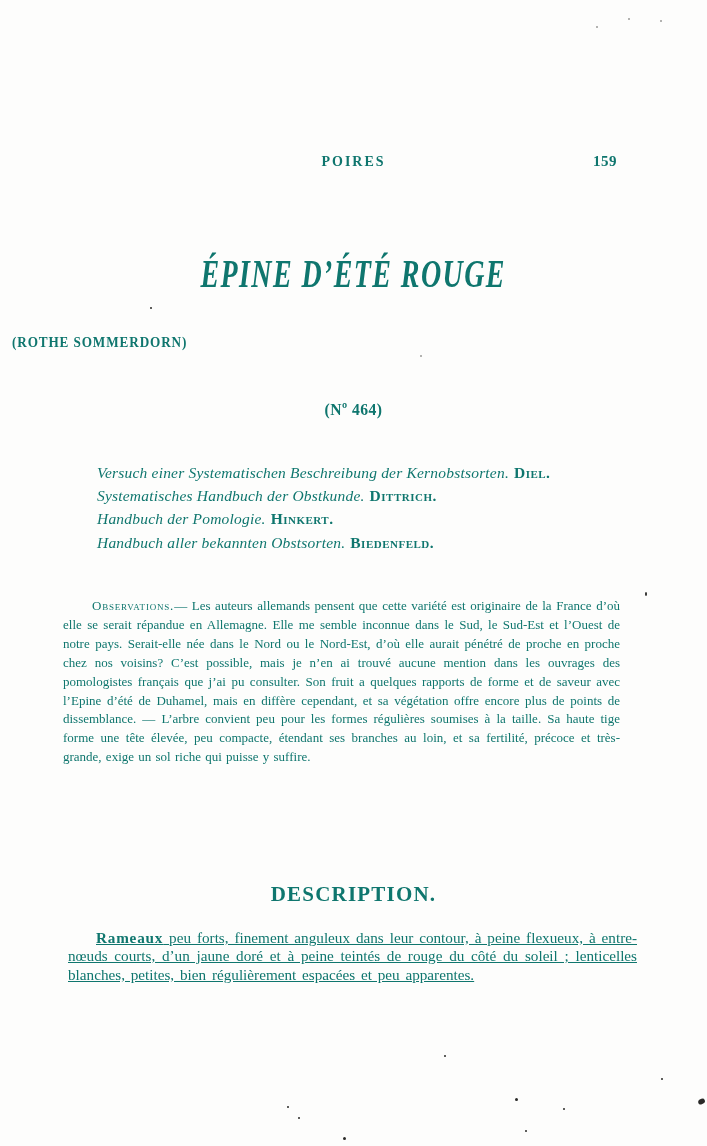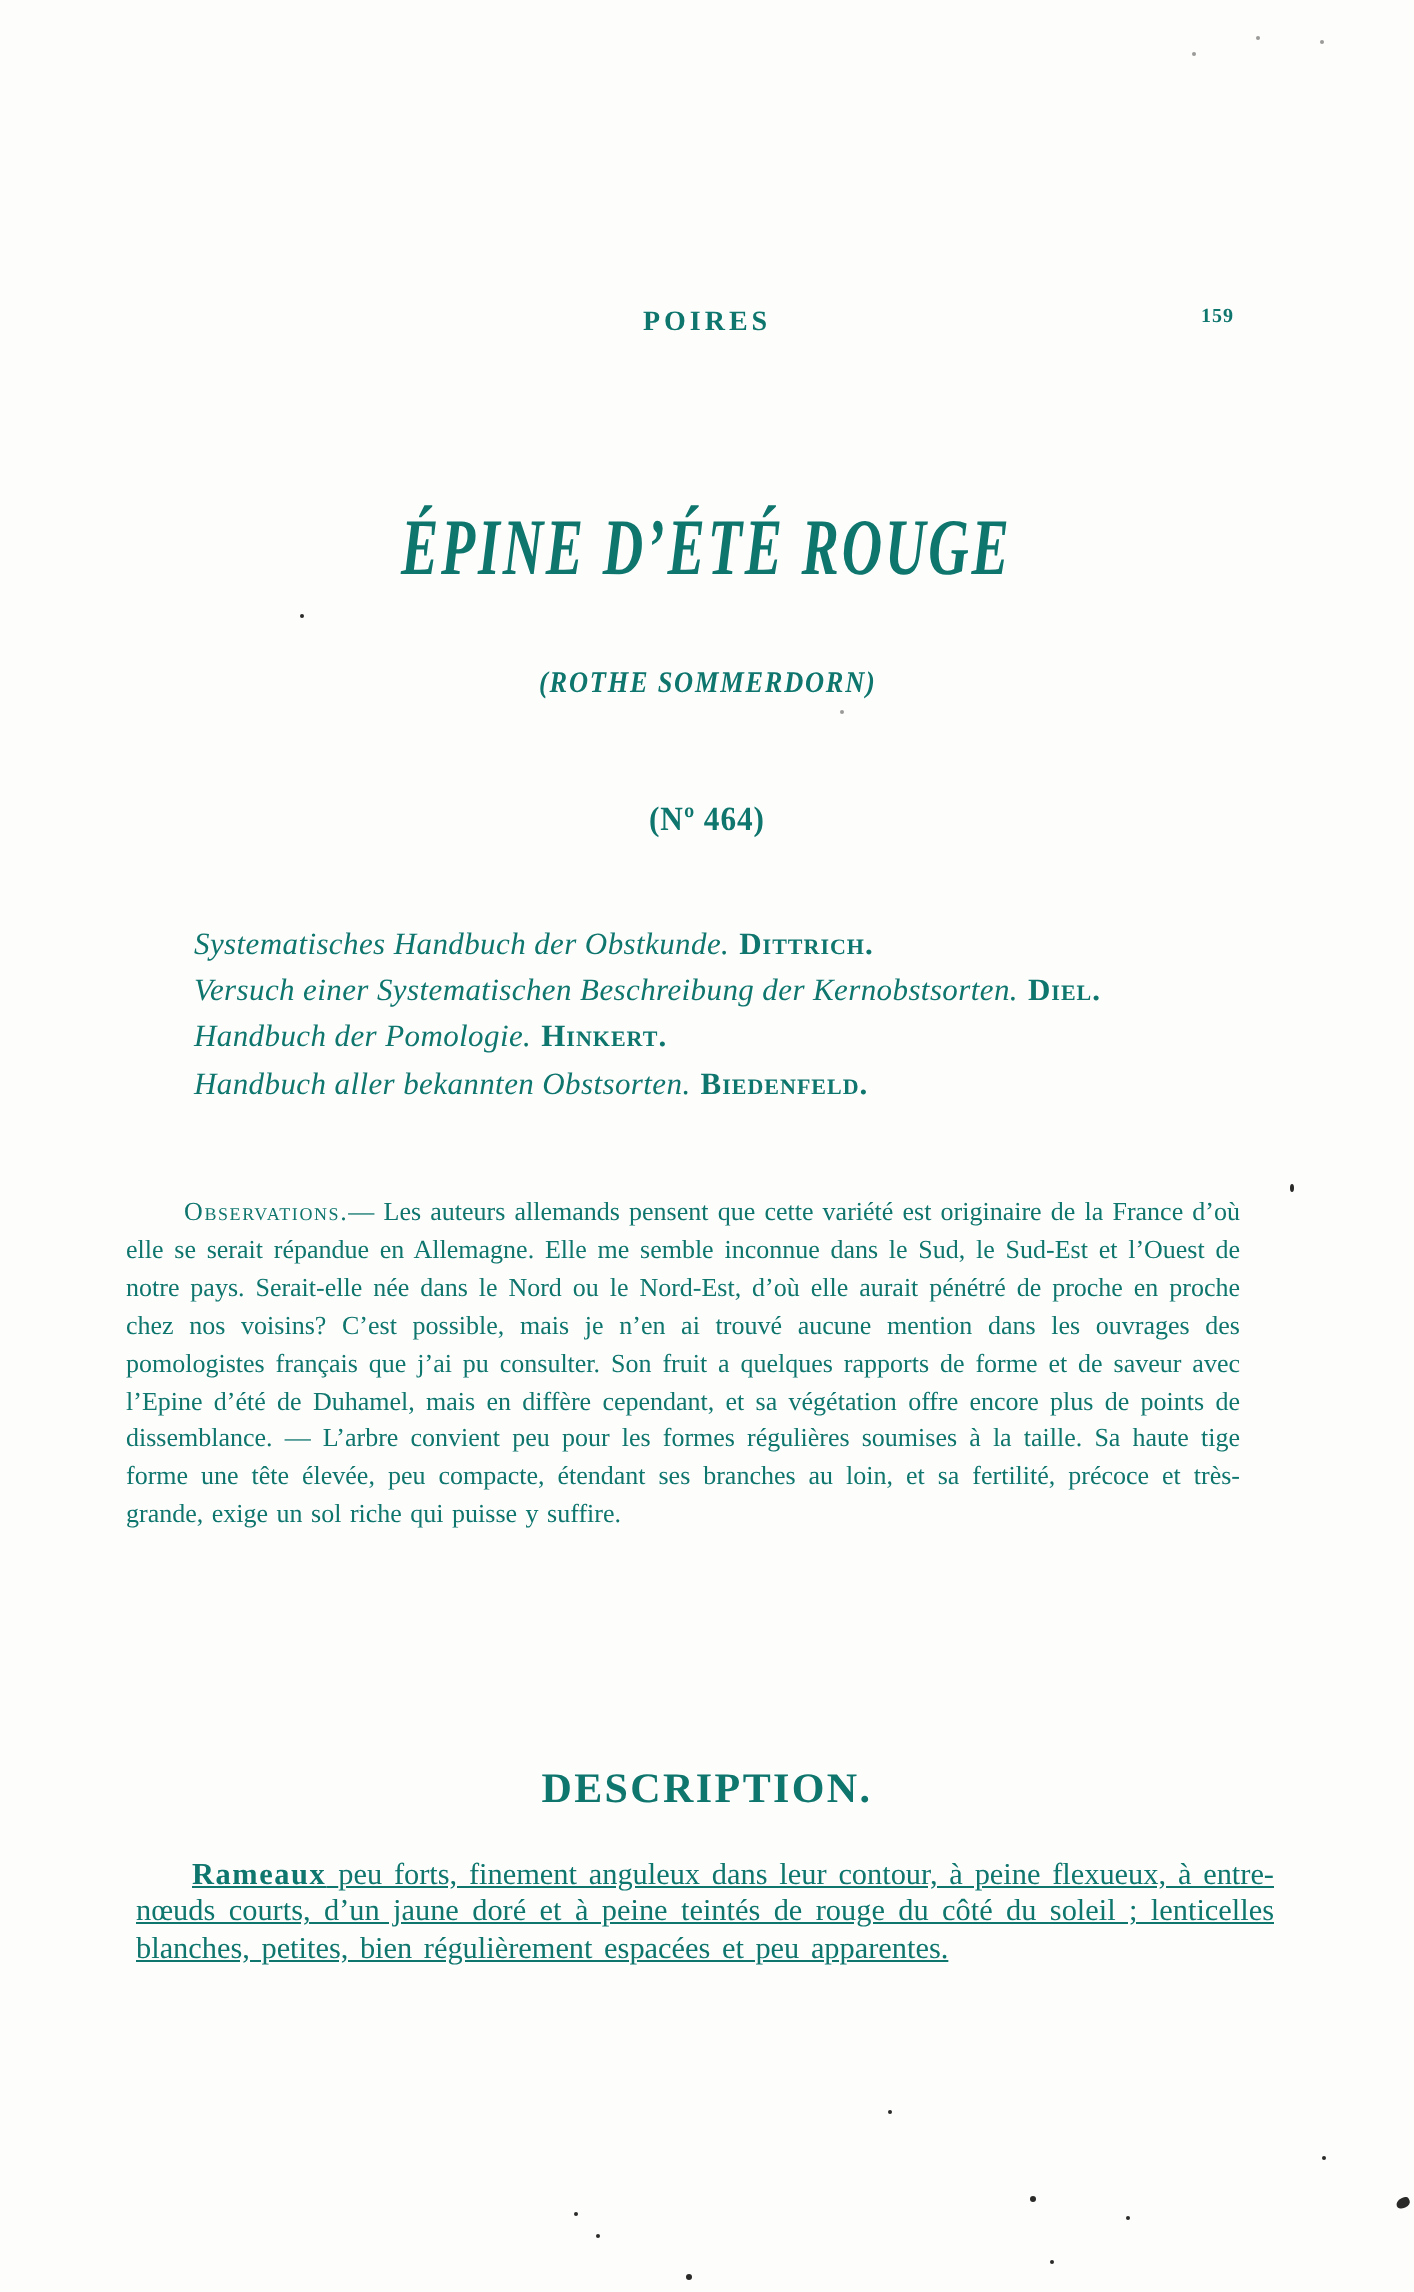--- a/index.html
+++ b/index.html
@@ -25,21 +25,21 @@
   .rh-title {
     font-size: 14px;
     font-weight: bold;
     letter-spacing: 2px;
     display: inline-block;
   }
   .rh-page {
     position: absolute;
     top: 1px;
     right: 90px;
-    font-size: 10px;
+    font-size: 15px;
     font-weight: bold;
     letter-spacing: 0.5px;
     margin-left: 16px;
   }
   
   .title-row {
     position: absolute;
     top: 250px; left: 0; right: 0;
     text-align: center;
     font-style: italic;
@@ -50,22 +50,21 @@
     font-weight: bold;
     letter-spacing: 2px;
     white-space: nowrap;
     transform: scaleX(0.70);
     transform-origin: center;
   }
   
   .subtitle-row {
     position: absolute;
     top: 333px; left: 0; right: 0;
-    text-align: center;
-    font-style: italic;
+    text-align: left;
   }
   .subtitle-text {
     display: inline-block;
     font-size: 15px;
     font-weight: bold;
     letter-spacing: 1px;
     white-space: nowrap;
     transform: scaleX(0.88);
     transform-origin: center;
   }
@@ -171,24 +170,24 @@
   <div class="subtitle-row">
     <span class="subtitle-text">(ROTHE SOMMERDORN)</span>
   </div>
 
   <div class="number-row">
     <span class="number-text">(Nº 464)</span>
   </div>
 
   <div class="bibliography">
     <div class="bib-line">
+      <span class="bib-work">Versuch einer Systematischen Beschreibung der Kernobstsorten.</span><span class="bib-author">Diel.</span>
+    </div>
+    <div class="bib-line">
       <span class="bib-work">Systematisches Handbuch der Obstkunde.</span><span class="bib-author">Dittrich.</span>
-    </div>
-    <div class="bib-line">
-      <span class="bib-work">Versuch einer Systematischen Beschreibung der Kernobstsorten.</span><span class="bib-author">Diel.</span>
     </div>
     <div class="bib-line">
       <span class="bib-work">Handbuch der Pomologie.</span><span class="bib-author">Hinkert.</span>
     </div>
     <div class="bib-line">
       <span class="bib-work">Handbuch aller bekannten Obstsorten.</span><span class="bib-author">Biedenfeld.</span>
     </div>
   </div>
 
   <p class="observations">

